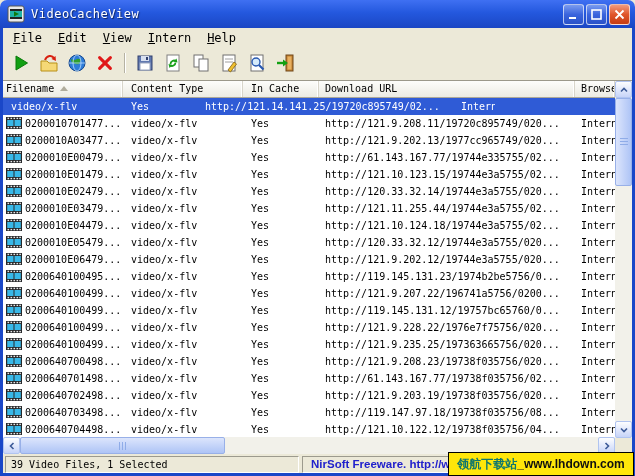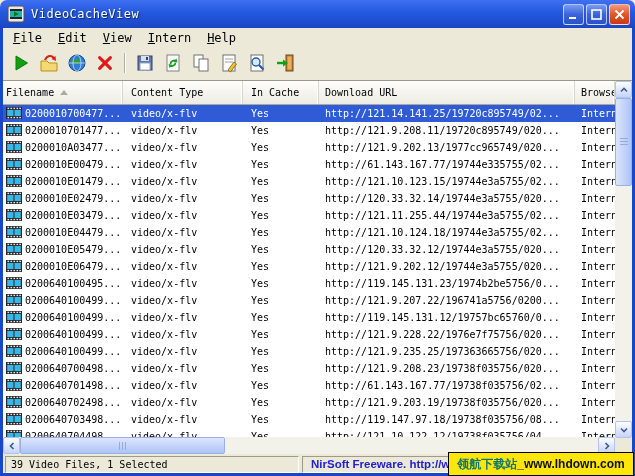--- a/index.html
+++ b/index.html
@@ -31,21 +31,21 @@
 
   
   .toolbar { height:30px; display:flex; align-items:center; padding-left:6px; gap:4px; }
   .tb-btn { width:24px; height:24px; display:flex; align-items:center; justify-content:center; }
   .tb-sep { width:2px; height:20px; border-left:1px solid #B5B2A3; border-right:1px solid #FFFFFF; margin:0 3px; }
   .content-gap { height:2px; }
 
   
   .list-block { height:374px; display:flex; border-top:1px solid #9B988A; }
   .list-left { width:612px; display:flex; flex-direction:column; }
-  .header-row { height:24px; display:flex; background:linear-gradient(180deg,#FDFDFB,#ECEBE3);
+  .header-row { height:17px; display:flex; background:linear-gradient(180deg,#FDFDFB,#ECEBE3);
     border-bottom:1px solid #ACA899; font-size:10px; }
   .hcell { display:flex; align-items:center; padding-left:8px; border-right:1px solid #D8D5CA;
     box-shadow:inset -1px 0 0 #FFFFFF; white-space:nowrap; overflow:hidden; }
   .sort-arrow { width:0; height:0; margin-left:6px;
     border-left:4px solid transparent; border-right:4px solid transparent; border-bottom:5px solid #B0AC9C; }
   .rows { height:340px; background:#FFFFFF; overflow:hidden; }
   .row { height:17px; display:flex; align-items:center; font-size:10px; color:#000; white-space:nowrap; }
   .row.selected { background:#2F5BD6; color:#FFFFFF; }
   .cell { overflow:hidden; white-space:nowrap; flex-shrink:0; }
   .c-file { width:120px; display:flex; align-items:center; padding-left:3px; }
@@ -211,40 +211,20 @@
             <span>Filename</span>
             <span class="sort-arrow"></span>
           </span>
           <span class="hcell c-type">Content Type</span>
           <span class="hcell c-cache">In Cache</span>
           <span class="hcell c-url">Download URL</span>
           <span class="hcell c-browser">Browser</span>
         </div>
         <div class="rows">
             <div class="row selected">
-    <span class="cell c-file">
-      <svg class="film-icon" viewBox="0 0 16 12">
-        <rect x="0" y="0" width="16" height="12" fill="#26282A"></rect>
-        <rect x="1.2" y="3" width="6.3" height="6" fill="#38B8E8"></rect>
-        <rect x="8.5" y="3" width="6.3" height="6" fill="#38B8E8"></rect>
-        <g fill="#E8E8E8">
-          <rect x="1.5" y="0.7" width="1.6" height="1.4"></rect>
-                    <rect x="4.5" y="0.7" width="1.6" height="1.4"></rect>
-                    <rect x="7.5" y="0.7" width="1.6" height="1.4"></rect>
-                    <rect x="10.5" y="0.7" width="1.6" height="1.4"></rect>
-                    <rect x="13.3" y="0.7" width="1.6" height="1.4"></rect>
-          <rect x="1.5" y="9.9" width="1.6" height="1.4"></rect>
-                    <rect x="4.5" y="9.9" width="1.6" height="1.4"></rect>
-                    <rect x="7.5" y="9.9" width="1.6" height="1.4"></rect>
-                    <rect x="10.5" y="9.9" width="1.6" height="1.4"></rect>
-                    <rect x="13.3" y="9.9" width="1.6" height="1.4"></rect>
-        </g>
-      </svg>
-      <span class="txt">0200010700477...</span>
-    </span>
     <span class="cell c-type">video/x-flv</span>
     <span class="cell c-cache">Yes</span>
     <span class="cell c-url">http://121.14.141.25/19720c895749/02...</span>
     <span class="cell c-browser">Intern</span>
   </div>
             <div class="row">
     <span class="cell c-file">
       <svg class="film-icon" viewBox="0 0 16 12">
         <rect x="0" y="0" width="16" height="12" fill="#26282A"></rect>
         <rect x="1.2" y="3" width="6.3" height="6" fill="#38B8E8"></rect>

